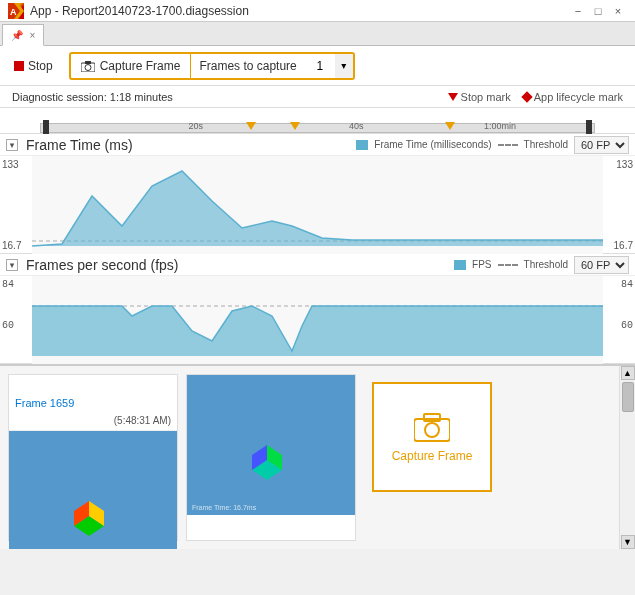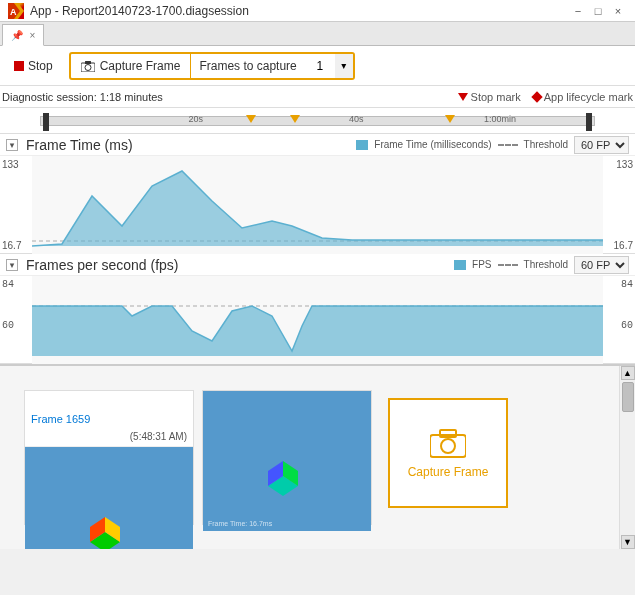--- a/index.html
+++ b/index.html
@@ -178,21 +178,21 @@
       align-items: center;
       justify-content: center;
     }
 
     
     .diag-bar {
       background: #fff;
       height: 22px;
       display: flex;
       align-items: center;
-      padding: 0 2px;
+      padding: 0 12px;
       border-bottom: 1px solid #ddd;
       justify-content: space-between;
     }
     .diag-session {
       font-size: 11px;
       color: #333;
     }
     .diag-marks {
       display: flex;
       align-items: center;
@@ -224,21 +224,21 @@
       background: #c00;
       transform: rotate(45deg);
       display: inline-block;
     }
 
     
     .timeline {
       background: #fff;
       height: 26px;
       display: flex;
-      align-items: center;
+      align-items: flex-end;
       padding: 0 8px;
       border-bottom: 1px solid #ddd;
       position: relative;
     }
     .timeline-track {
       width: 100%;
       height: 10px;
       background: #e0e0e0;
       border: 1px solid #bbb;
       position: relative;
@@ -353,21 +353,21 @@
       flex-direction: column;
       justify-content: space-between;
       padding: 3px 2px;
       font-size: 10px;
       color: #555;
       text-align: right;
     }
     .frames-scroll-area {
       display: flex;
       gap: 8px;
-      padding: 24px;
+      padding: 8px;
       overflow-x: auto;
       flex: 1;
     }
     .frame-card {
       background: #fff;
       border: 1px solid #ddd;
       width: 170px;
       flex-shrink: 0;
     }
     .frame-card-header {

